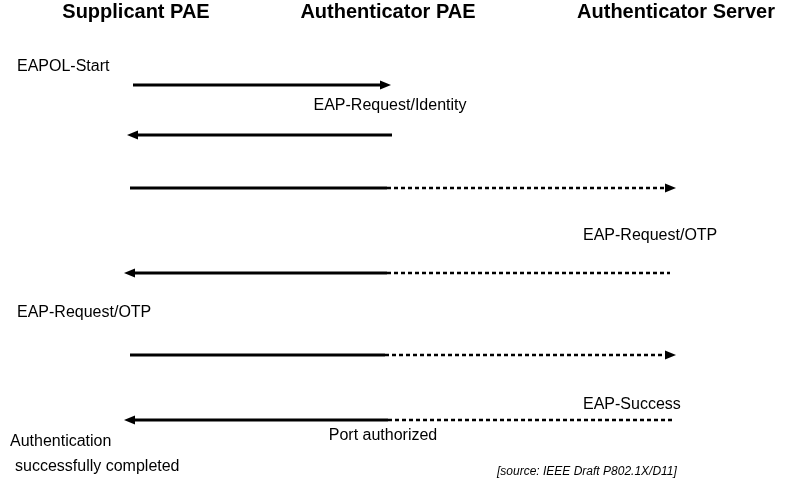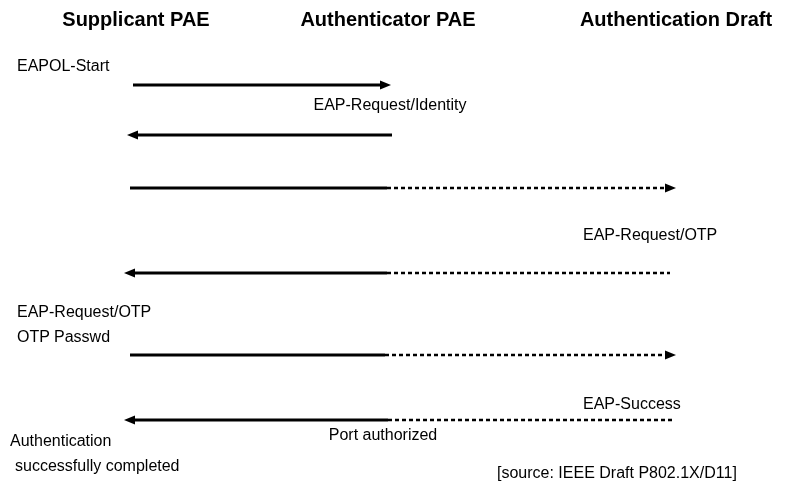--- a/index.html
+++ b/index.html
@@ -15,35 +15,36 @@
     font-family: "Liberation Sans", "DejaVu Sans", sans-serif;
     color: #000000;
     overflow: hidden;
   }
   .hdr {
     position: absolute;
     transform: translateX(-50%);
     font-size: 20px;
     font-weight: bold;
     white-space: nowrap;
-    top: 8px;
+    top: 0;
     text-align: center;
   }
   .lbl {
     position: absolute;
     font-size: 16px;
     white-space: nowrap;
   }
   .lbl.centered {
     transform: translateX(-50%);
   }
   .src {
     position: absolute;
-    font-size: 16px;
+    font-size: 12px;
     white-space: nowrap;
+    font-style: italic;
   }
   svg.arrow-layer {
     position: absolute;
     left: 0;
     top: 0;
   }
   .seg.solid {
     stroke: #000000;
     stroke-width: 3;
   }
@@ -57,21 +58,21 @@
     stroke: none;
   }
 </style>
 </head>
 <body>
 
 <div class="canvas">
 
   <div class="hdr" style="left:136px">Supplicant PAE</div>
   <div class="hdr" style="left:388px">Authenticator PAE</div>
-  <div class="hdr" style="left:676px">Authentication Draft</div>
+  <div class="hdr" style="left:676px">Authenticator Server</div>
 
   <svg class="arrow-layer" width="792" height="488">
       <line x1="133" y1="85" x2="382" y2="85" class="seg solid"></line>
       <polygon points="391,85 380,80.5 380,89.5" class="head"></polygon>
       <line x1="136" y1="135" x2="392" y2="135" class="seg solid"></line>
       <polygon points="127,135 138,130.5 138,139.5" class="head"></polygon>
       <line x1="130" y1="188" x2="387" y2="188" class="seg solid"></line>
       <line x1="387" y1="188" x2="667" y2="188" class="seg dashed"></line>
       <polygon points="676,188 665,183.5 665,192.5" class="head"></polygon>
       <line x1="133" y1="273" x2="387" y2="273" class="seg solid"></line>
@@ -86,21 +87,20 @@
     </svg>
 
   <div class="lbl" style="left:17px; top:57px">EAPOL-Start</div>
 
   <div class="lbl centered" style="left:390px; top:96px">EAP-Request/Identity</div>
 
 
   <div class="lbl" style="left:583px; top:226px">EAP-Request/OTP</div>
 
   <div class="lbl" style="left:17px; top:303px">EAP-Request/OTP</div>
-  <div class="lbl" style="left:17px; top:328px">OTP Passwd</div>
 
   <div class="lbl centered" style="left:383px; top:426px">Port authorized</div>
 
   <div class="lbl" style="left:583px; top:395px">EAP-Success</div>
 
   <div class="lbl" style="left:10px; top:432px">Authentication</div>
   <div class="lbl" style="left:15px; top:457px">successfully completed</div>
 
   <div class="src" style="left:497px; top:464px">[source: IEEE Draft P802.1X/D11]</div>
 

